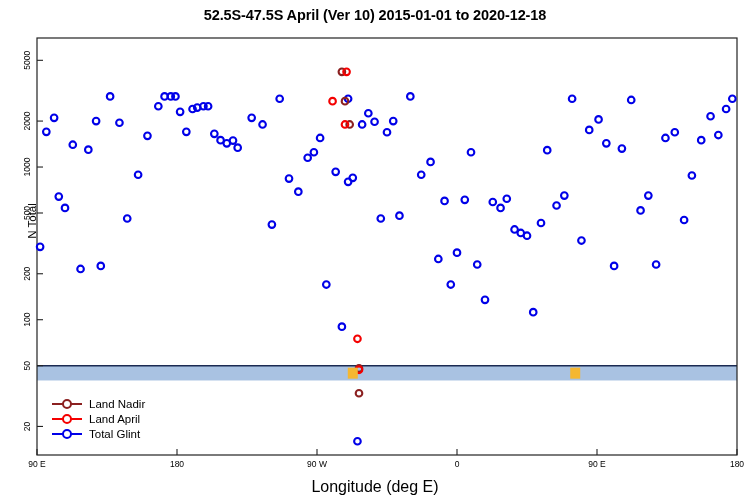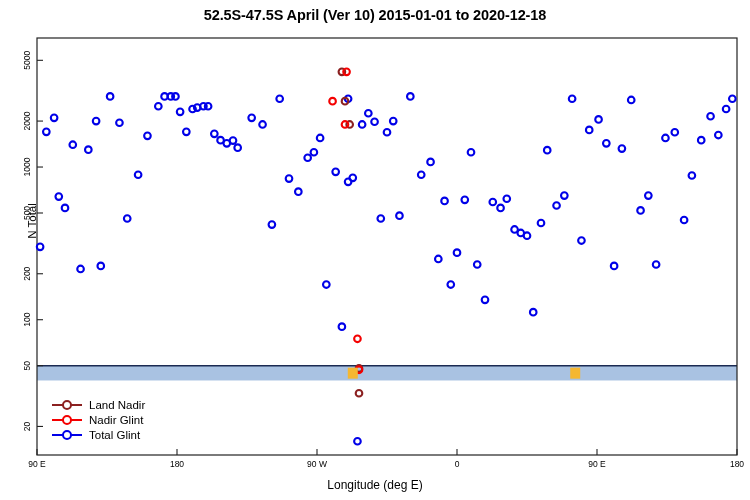--- a/index.html
+++ b/index.html
@@ -41,39 +41,39 @@
     color: #000000;
     transform: rotate(-90deg);
     transform-origin: center center;
   }
   .xlabel {
     position: absolute;
     left: 0;
     top: 478px;
     width: 750px;
     text-align: center;
-    font-size: 12px;
+    font-size: 16px;
     color: #000000;
   }
   svg.plot {
     position: absolute;
     left: 0; top: 0;
     width: 750px;
     height: 500px;
   }
   .legend-box {
     position: absolute;
     left: 52px;
     top: 397px;
     font-size: 11.5px;
     color: #000000;
   }
   .legend-row {
     display: flex;
-    align-items: center;
+    align-items: flex-start;
     height: 15px;
   }
   .legend-key {
     width: 30px;
     height: 14px;
     position: relative;
     margin-right: 7px;
     flex: none;
   }
   .legend-key .kline {
@@ -269,21 +269,21 @@
           <span class="kline" style="background: rgb(139, 32, 32);"></span>
           <span class="kmark" style="border-color: rgb(139, 32, 32);"></span>
         </span>
         <span class="legend-label">Land Nadir</span>
       </div>
       <div class="legend-row">
         <span class="legend-key">
           <span class="kline" style="background: rgb(244, 0, 0);"></span>
           <span class="kmark" style="border-color: rgb(244, 0, 0);"></span>
         </span>
-        <span class="legend-label">Nadir Glint</span>
+        <span class="legend-label">Land April</span>
       </div>
       <div class="legend-row">
         <span class="legend-key">
           <span class="kline" style="background: rgb(0, 0, 232);"></span>
           <span class="kmark" style="border-color: rgb(0, 0, 232);"></span>
         </span>
         <span class="legend-label">Total Glint</span>
       </div>
     </div>
 

